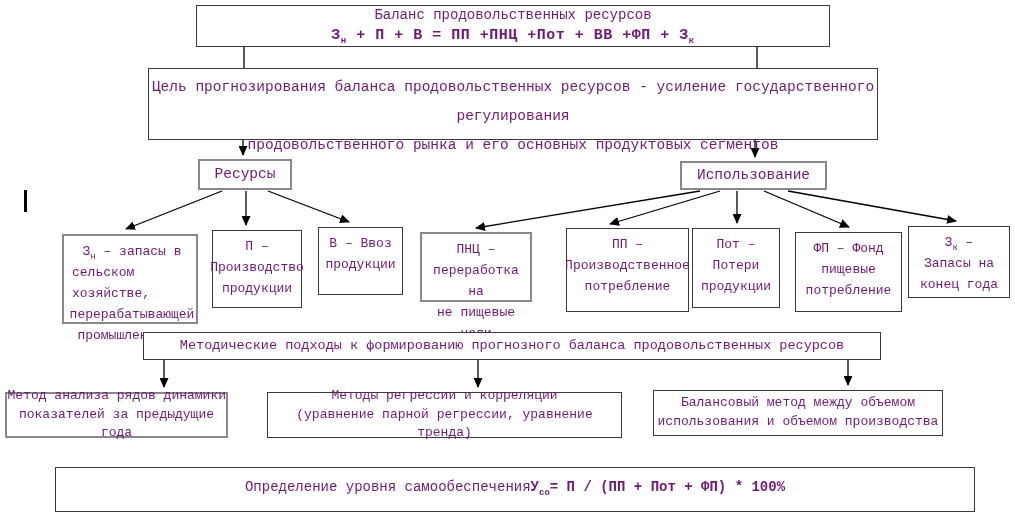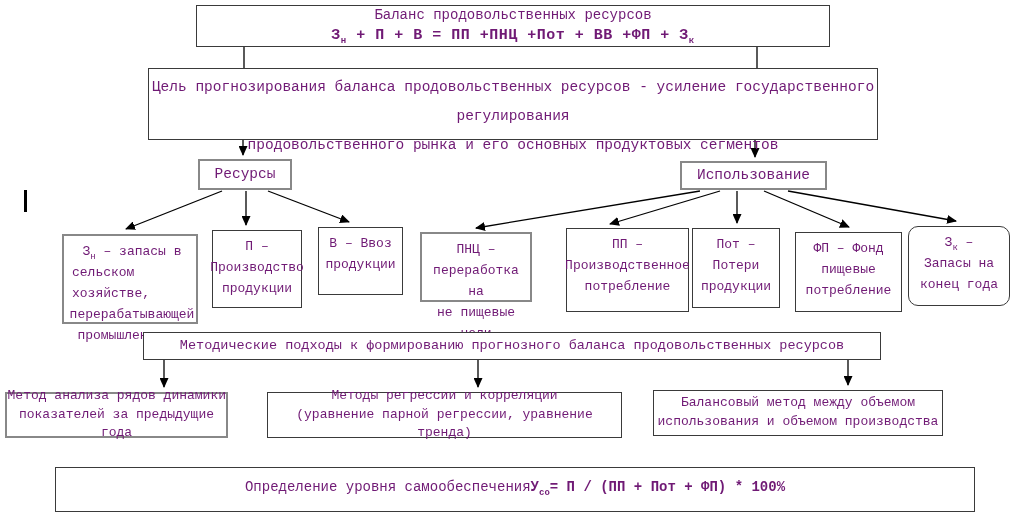--- a/index.html
+++ b/index.html
@@ -39,21 +39,21 @@
   .b-use    { left:680px; top:161px; width:147px; height:29px; font-size:14.5px; }
   .leaf     { font-size:13px; line-height:21px; justify-content:flex-start; padding-top:5px; }
   .b-zn     { left:62px;  top:234px; width:136px; height:90px; align-items:center;
               text-align:left; padding-left:8px; padding-right:4px; }
   .b-p      { left:212px; top:230px; width:90px;  height:78px; }
   .b-v      { left:318px; top:227px; width:85px;  height:68px; }
   .b-pnc    { left:420px; top:232px; width:112px; height:70px; }
   .b-pp     { left:558px; top:228px; width:123px; height:84px;margin-left:8px; }
   .b-pot    { left:692px; top:228px; width:88px;  height:80px; }
   .b-fp     { left:795px; top:232px; width:107px; height:80px; }
-  .b-zk     { left:908px; top:226px; width:102px; height:80px;border-radius:10px; }
+  .b-zk     { left:908px; top:226px; width:102px; height:72px; }
   .b-meth   { left:143px; top:332px; width:738px; height:28px; font-size:13.5px; }
   .b-m1     { left:5px;   top:392px; width:223px; height:46px; font-size:13px;align-items:flex-end; }
   .b-m2     { left:267px; top:392px; width:355px; height:46px; font-size:13px; }
   .b-m3     { left:653px; top:390px; width:290px; height:46px; font-size:13px; }
   .b-bottom { left:55px;  top:467px; width:920px; height:45px; font-size:14px;
               justify-content:flex-start; padding-top:9px; }
   .b-bottom .formula { font-weight: bold; margin-top: 24px; }
   sub.s {
     font-size: 9px;
     vertical-align: sub;

